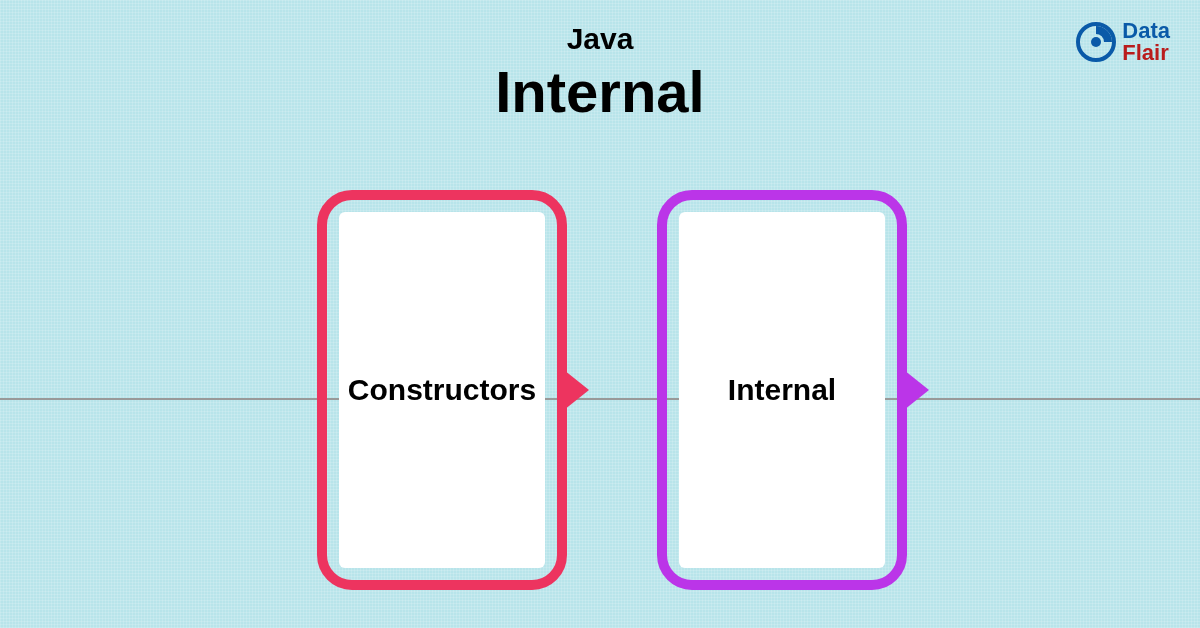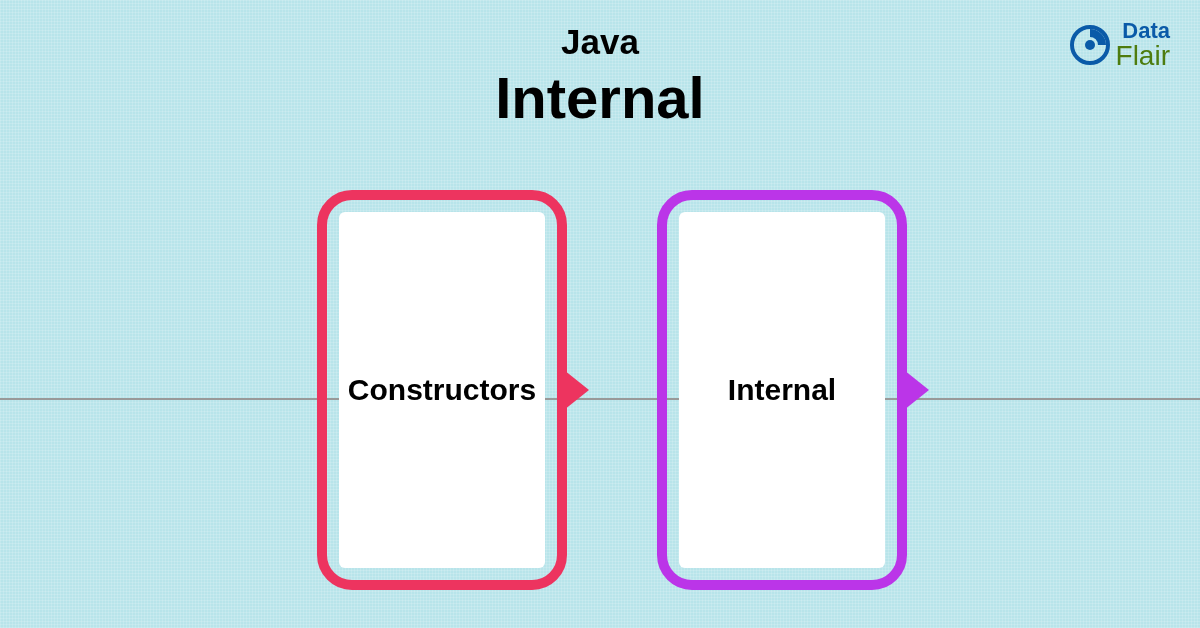--- a/index.html
+++ b/index.html
@@ -31,33 +31,33 @@
   flex-direction: column;
   line-height: 1;
 }
 .logo-data {
   color: #0a5aa8;
   font-weight: bold;
   font-size: 22px;
   text-align: right;
 }
 .logo-flair {
-  color: #4d7c0f;
-  font-weight: normal;
-  font-size: 28px;
+  color: #b91c1c;
+  font-weight: bold;
+  font-size: 22px;
 }
 .title-block {
   position: absolute;
   top: 22px;
   left: 50%;
   transform: translateX(-50%);
   text-align: center;
 }
 .subtitle {
-  font-size: 35px;
+  font-size: 30px;
   font-weight: bold;
   color: #000;
 }
 .title {
   font-size: 58px;
   font-weight: bold;
   color: #000;
   margin-top: 2px;
 }
 .flow-line {

